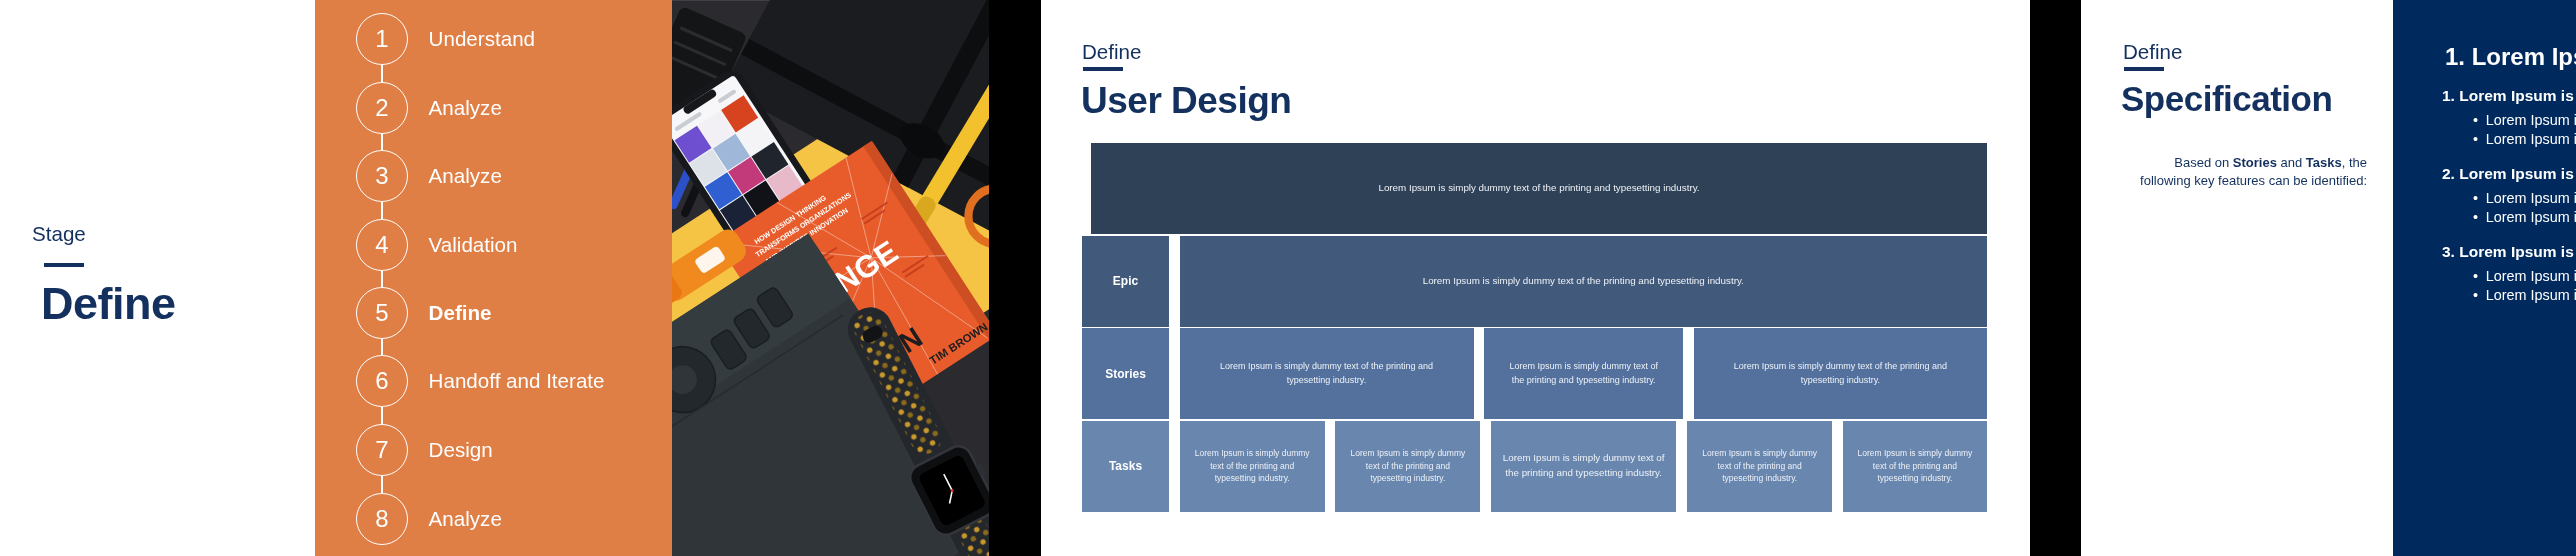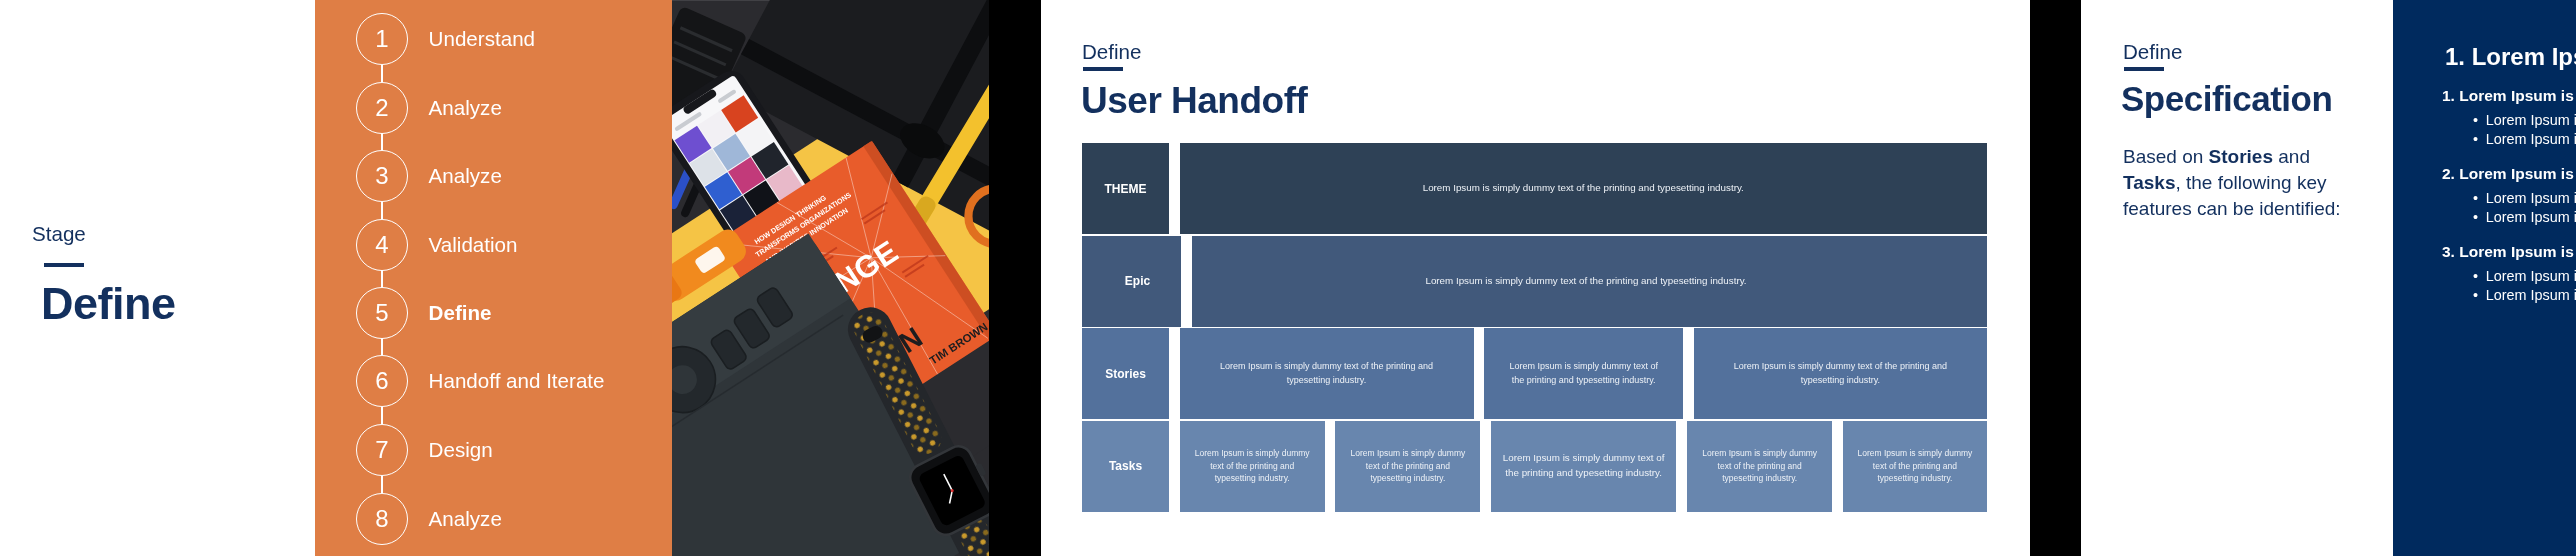--- a/index.html
+++ b/index.html
@@ -37,35 +37,35 @@
   .s2-title{left:40px;top:80px;font-size:37px;}
 
   .us-table{position:absolute;left:41px;top:143px;width:905px;display:flex;
             flex-direction:column;gap:1.5px;}
   .trow{display:flex;gap:1.5px;height:91px;}
   .tlabel{width:87px;flex:none;display:flex;align-items:center;justify-content:center;
           color:#fff;font-weight:700;font-size:12px;text-align:center;}
   .tcell{flex:1 1 0;display:flex;align-items:center;justify-content:center;
          color:#EEF2F7;text-align:center;box-sizing:border-box;padding:0 18.5px;line-height:1.5;margin-left:9px;}
   .r1 .tlabel,.r1 .tcell{background:#2E4156;}
-  .r2 .tlabel,.r2 .tcell{background:#41597B;padding-left:12px;}
+  .r2 .tlabel,.r2 .tcell{background:#41597B;}
   .r3 .tlabel,.r3 .tcell{background:#53719C;}
   .r4 .tlabel,.r4 .tcell{background:#6886AE;}
   .r1 .tcell,.r2 .tcell{font-size:9.8px;}
   .r3 .tcell{font-size:9px;}
   .r4 .tcell{font-size:8.5px;padding:0 11.3px;}
   .cell-wide{font-size:9.8px !important;}
   .r3 .cell-side{padding:0 25px;}
 
   
   .s3-kicker{left:42px;top:40px;}
   .s3-line{left:43px;top:67px;}
   .s3-title{left:40px;top:79px;font-size:35px;}
-  .s3-para{position:absolute;left:42px;top:144px;width:244px;font-size:19px;
-           line-height:1.36;color:#13305E;}
+  .s3-para{position:absolute;left:42px;top:154px;width:244px;font-size:13px;
+           line-height:1.36;color:#13305E;text-align:right;}
   .s3-para b{font-weight:700;}
 
   .navy-panel{position:absolute;left:312px;top:0;width:677px;height:556px;background:#002A5E;}
   .np-title{position:absolute;left:52px;top:43px;color:#fff;font-size:24px;font-weight:700;}
   .np-item{position:absolute;left:49px;color:#fff;}
   .np-item .np-head{font-size:15.5px;font-weight:700;margin:0 0 6.2px 0;}
   .np-bullets{padding-left:31px;}
   .np-bullet{display:flex;align-items:flex-start;gap:7.7px;font-size:14.4px;line-height:19px;}
   .np-dot{flex:none;}
 </style>
@@ -265,25 +265,24 @@
           <rect x="-122" y="-30" width="62" height="60" rx="14" fill="#E97714"></rect>
           <rect x="-8" y="-16" width="54" height="32" rx="8" fill="#FFFFFF" opacity="0.92"></rect>
         </g>
       </svg>
     </div>
   </div>
 
   <div class="slide" id="slide2">
     <div class="kicker s2-kicker">Define</div>
     <div class="kicker-line s2-line"></div>
-    <div class="big-title s2-title">User Handoff</div>
+    <div class="big-title s2-title">User Design</div>
 
     <div class="us-table">
       <div class="trow r1">
-        <div class="tlabel">THEME</div>
         <div class="tcell">Lorem Ipsum is simply dummy text of the printing and typesetting industry.</div>
       </div>
       <div class="trow r2">
         <div class="tlabel">Epic</div>
         <div class="tcell">Lorem Ipsum is simply dummy text of the printing and typesetting industry.</div>
       </div>
       <div class="trow r3">
         <div class="tlabel">Stories</div>
         <div class="tcell cell-side" style="flex:597 1 0;">Lorem Ipsum is simply dummy text of the printing and typesetting industry.</div>
         <div class="tcell" style="flex:397 1 0;">Lorem Ipsum is simply dummy text of the printing and typesetting industry.</div>

